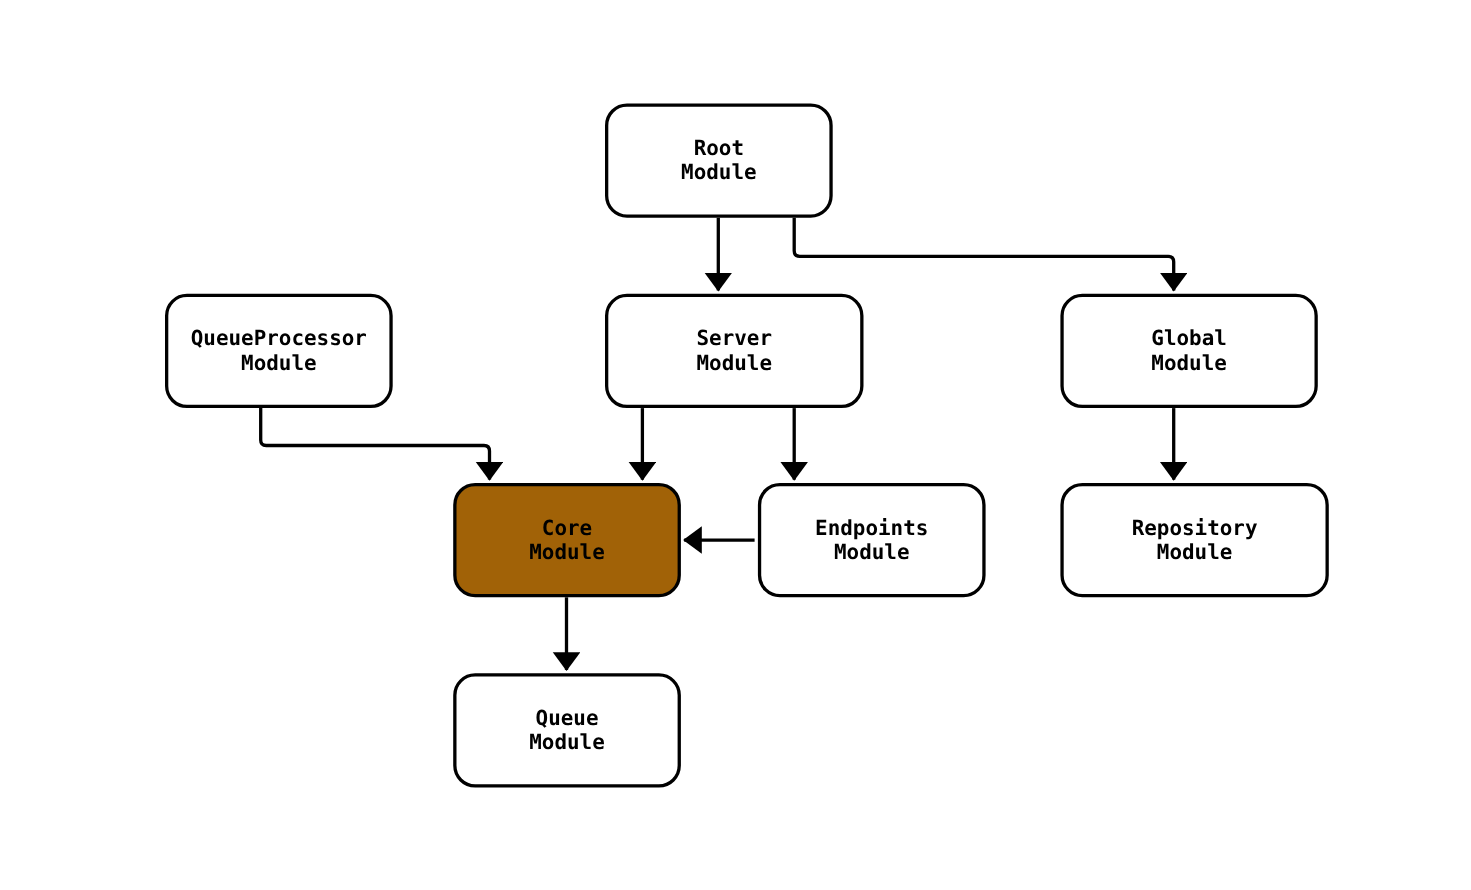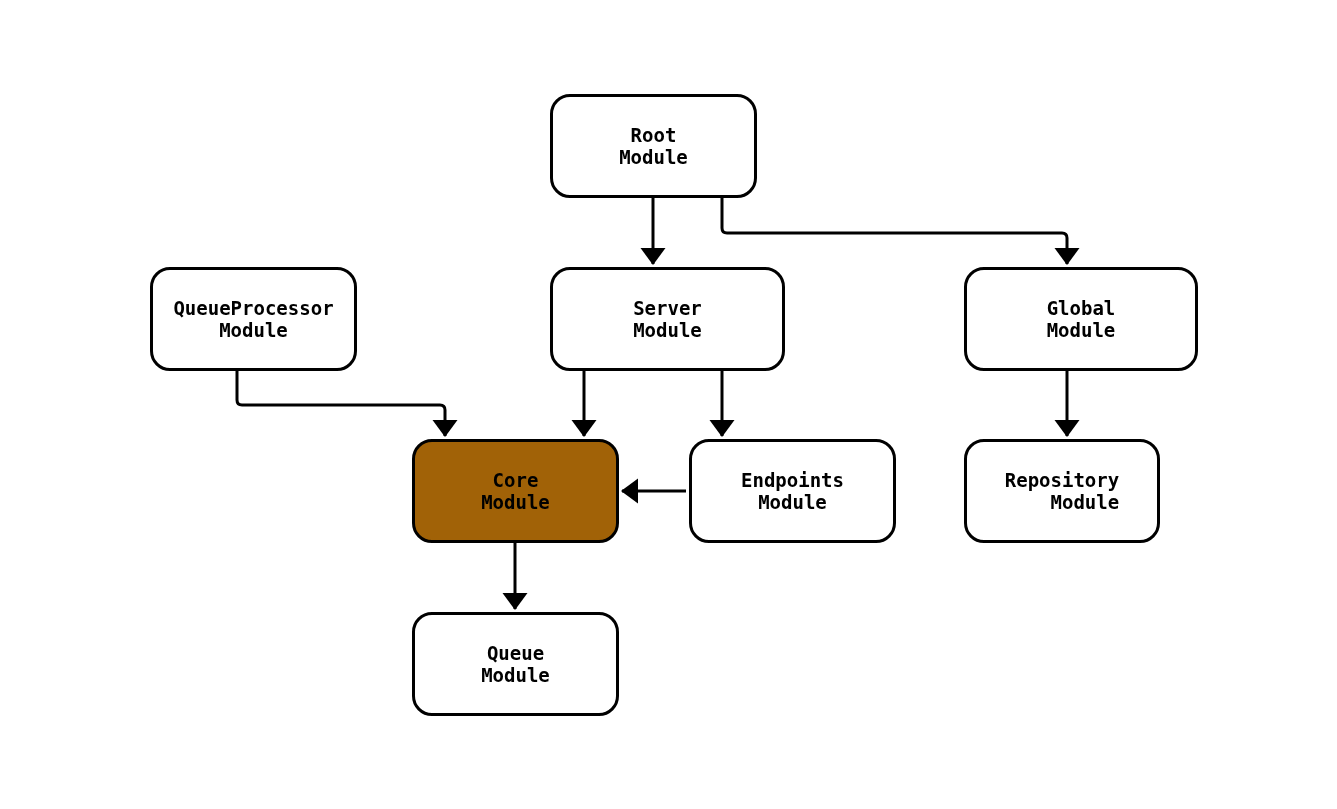--- a/index.html
+++ b/index.html
@@ -72,18 +72,18 @@
       <div class="module-box" style="left: 150px; top: 267px; width: 207px; height: 104px; border-color: rgb(0, 0, 0); background: rgb(255, 255, 255);">QueueProcessor
 Module</div>
       <div class="module-box" style="left: 550px; top: 267px; width: 235px; height: 104px; border-color: rgb(0, 0, 0); background: rgb(255, 255, 255);">Server
 Module</div>
       <div class="module-box" style="left: 964px; top: 267px; width: 234px; height: 104px; border-color: rgb(0, 0, 0); background: rgb(255, 255, 255);">Global
 Module</div>
       <div class="module-box" style="left: 412px; top: 439px; width: 207px; height: 104px; border-color: rgb(0, 0, 0); background: #a16207;">Core
 Module</div>
       <div class="module-box" style="left: 689px; top: 439px; width: 207px; height: 104px; border-color: rgb(0, 0, 0); background: rgb(255, 255, 255);">Endpoints
 Module</div>
-      <div class="module-box" style="left: 964px; top: 439px; width: 196px; height: 104px; border-color: rgb(0, 0, 0); background: rgb(255, 255, 255); text-align: right;">Repository
+      <div class="module-box" style="left: 964px; top: 439px; width: 244px; height: 104px; border-color: rgb(0, 0, 0); background: rgb(255, 255, 255);">Repository
 Module</div>
       <div class="module-box" style="left: 412px; top: 612px; width: 207px; height: 104px; border-color: rgb(0, 0, 0); background: rgb(255, 255, 255);">Queue
 Module</div>
     </div>
 </div>
 
 </body></html>

